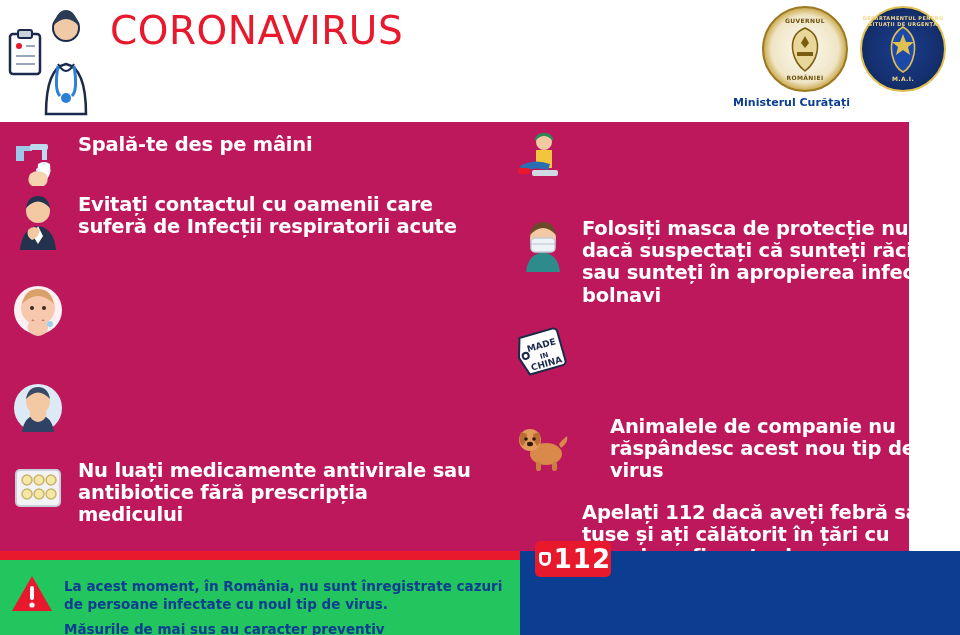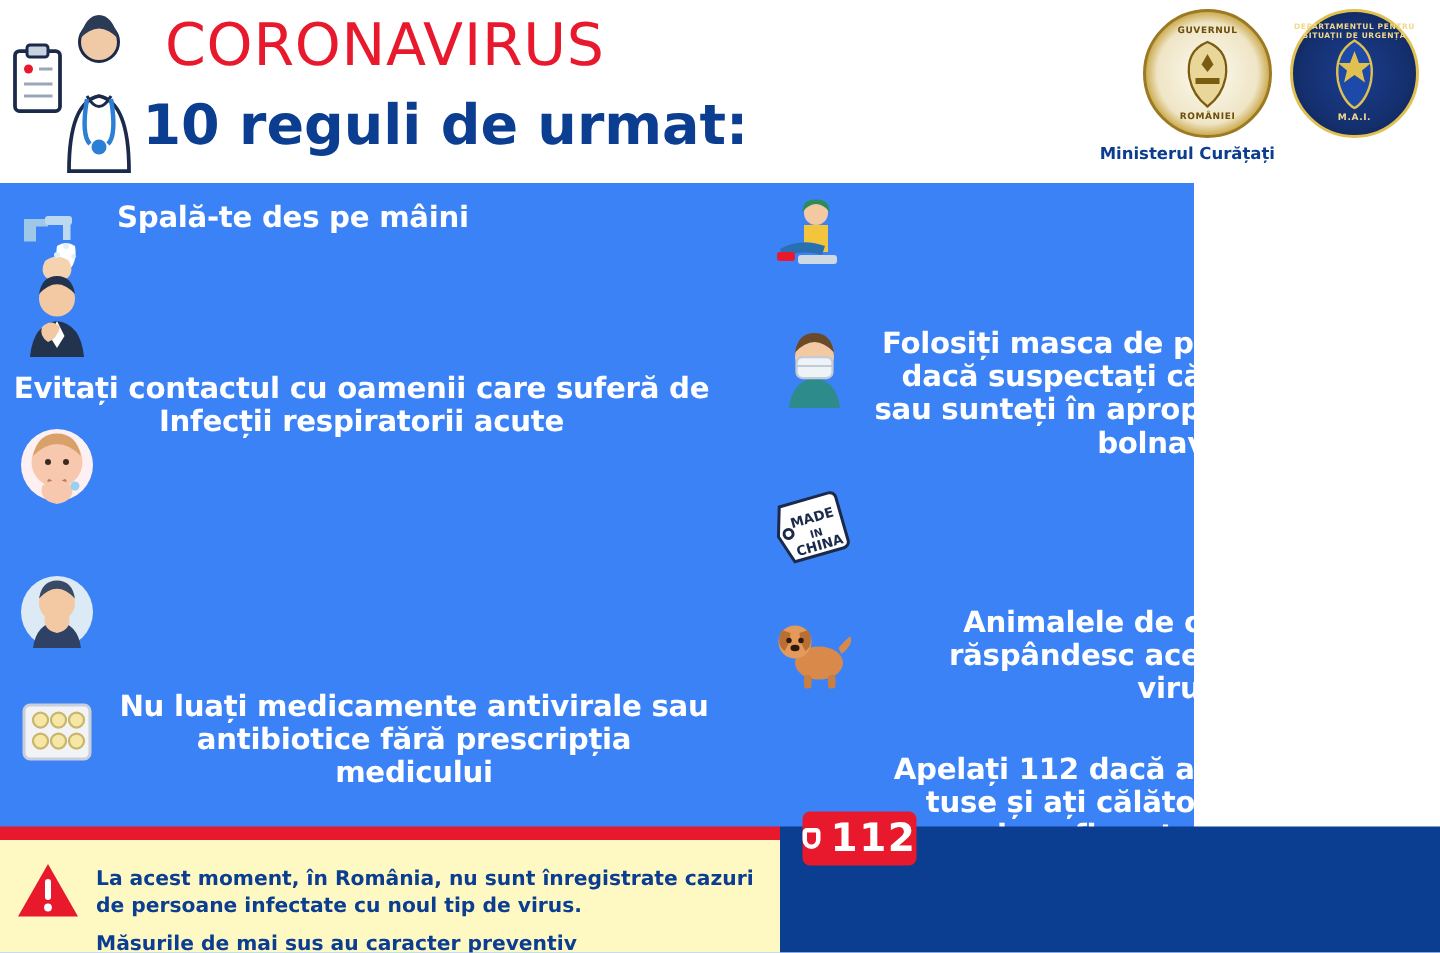--- a/index.html
+++ b/index.html
@@ -92,24 +92,23 @@
     color: #0b3d91;
     font-weight: bold;
     font-family: "DejaVu Sans", sans-serif;
     white-space: nowrap;
   }
 
   
   .body-blue {
     position: absolute;
     top: 122px; left: 0;
-    width: 796px;
+    width: 909px;
     height: 431px;
-    background: #3b82f6;
-    text-align: center;
+    background: #be185d;
   }
   .col {
     position: absolute;
     top: 0;
     width: 480px;
     height: 431px;
   }
   .col-left { left: 0; }
   .col-right { left: 480px; }
 
@@ -129,47 +128,47 @@
     color: #ffffff;
     font-size: 19.5px;
     font-weight: bold;
     line-height: 1.14;
     font-family: "DejaVu Sans", sans-serif;
     letter-spacing: -0.2px;
   }
 
   
   .l1 { left: 8px; top: 12px;  width: 466px; }
-  .l2 { left: 8px; top: 60px;  width: 466px; flex-direction: column; }
+  .l2 { left: 8px; top: 72px;  width: 466px; }
   .l3 { left: 8px; top: 160px; width: 466px; }
   .l4 { left: 8px; top: 258px; width: 466px; }
   .l5 { left: 8px; top: 338px; width: 466px; }
 
   
   .r1 { left: 32px; top: 8px;   width: 448px; }
   .r2 { left: 32px; top: 96px;  width: 448px; }
   .r3 { left: 32px; top: 200px; width: 448px; }
-  .r4 { left: 32px; top: 282px; width: 448px; gap: 36px; }
+  .r4 { left: 32px; top: 294px; width: 448px; gap: 36px; }
   .r5 { left: 32px; top: 380px; width: 448px; }
 
   .r1 .rule-text, .r2 .rule-text, .r3 .rule-text,
   .r4 .rule-text, .r5 .rule-text { font-size: 19.5px; }
 
   
   .red-bar {
     position: absolute;
     left: 0; top: 551px;
     width: 520px; height: 9px;
     background: #e8192c;
   }
   .footer {
     position: absolute;
     left: 0; top: 560px;
     width: 520px; height: 75px;
-    background: #fef9c3;
+    background: #22c55e;
   }
   .warn-icon {
     position: absolute;
     left: 10px; top: 14px;
     width: 44px; height: 40px;
   }
   .footer-text {
     position: absolute;
     left: 64px; top: 18px;
     width: 446px;
@@ -194,21 +193,21 @@
     left: 535px; top: 541px;
     width: 76px; height: 36px;
     background: #e8192c;
     border-radius: 5px;
     color: #ffffff;
     font-size: 26px;
     font-weight: bold;
     font-family: "DejaVu Sans", sans-serif;
     display: flex;
     align-items: center;
-    justify-content: space-between;
+    justify-content: flex-end;
     letter-spacing: 1px;
   }
   .badge-112 .phone-dot {
     width: 12px; height: 14px;
     border: 3px solid #ffffff;
     border-radius: 3px 3px 6px 6px;
     margin-right: 3px;
   }
 </style>
 </head>
@@ -228,21 +227,20 @@
       <circle cx="58" cy="22" r="13" fill="#f0c9a6" stroke="#1b2a4a" stroke-width="2"></circle>
       <path d="M45 20 q13 -14 26 0 q-4 -16 -13 -16 q-9 0 -13 16z" fill="#2b3a55"></path>
       <path d="M38 108 q0 -46 20 -50 q20 4 20 50z" fill="#ffffff" stroke="#1b2a4a" stroke-width="2.5"></path>
       <path d="M50 58 q8 14 16 0" fill="none" stroke="#1b2a4a" stroke-width="2"></path>
       <path d="M50 60 q-4 24 2 30" fill="none" stroke="#2b7fd4" stroke-width="3"></path>
       <path d="M66 60 q4 24 -2 30" fill="none" stroke="#2b7fd4" stroke-width="3"></path>
       <circle cx="58" cy="92" r="5" fill="#2b7fd4"></circle>
     </svg>
 
     <div class="title-main">CORONAVIRUS</div>
-    <div class="title-sub">10 reguli de urmat:</div>
 
     <div class="emblems">
       <div class="emblem emblem-gov">
         <div class="emblem-ring-text t1">GUVERNUL</div>
         <svg class="emblem-center" viewBox="0 0 44 50">
           <path d="M22 4 C12 8 8 16 10 28 C12 38 18 44 22 47 C26 44 32 38 34 28 C36 16 32 8 22 4z" fill="#e9d79a" stroke="#7a5c10" stroke-width="1.5"></path>
           <path d="M22 12 l4 7 -4 5 -4 -5z" fill="#7a5c10"></path>
           <path d="M14 28 h16 v4 h-16z" fill="#7a5c10"></path>
         </svg>
         <div class="emblem-ring-text t2">ROMÂNIEI</div>

